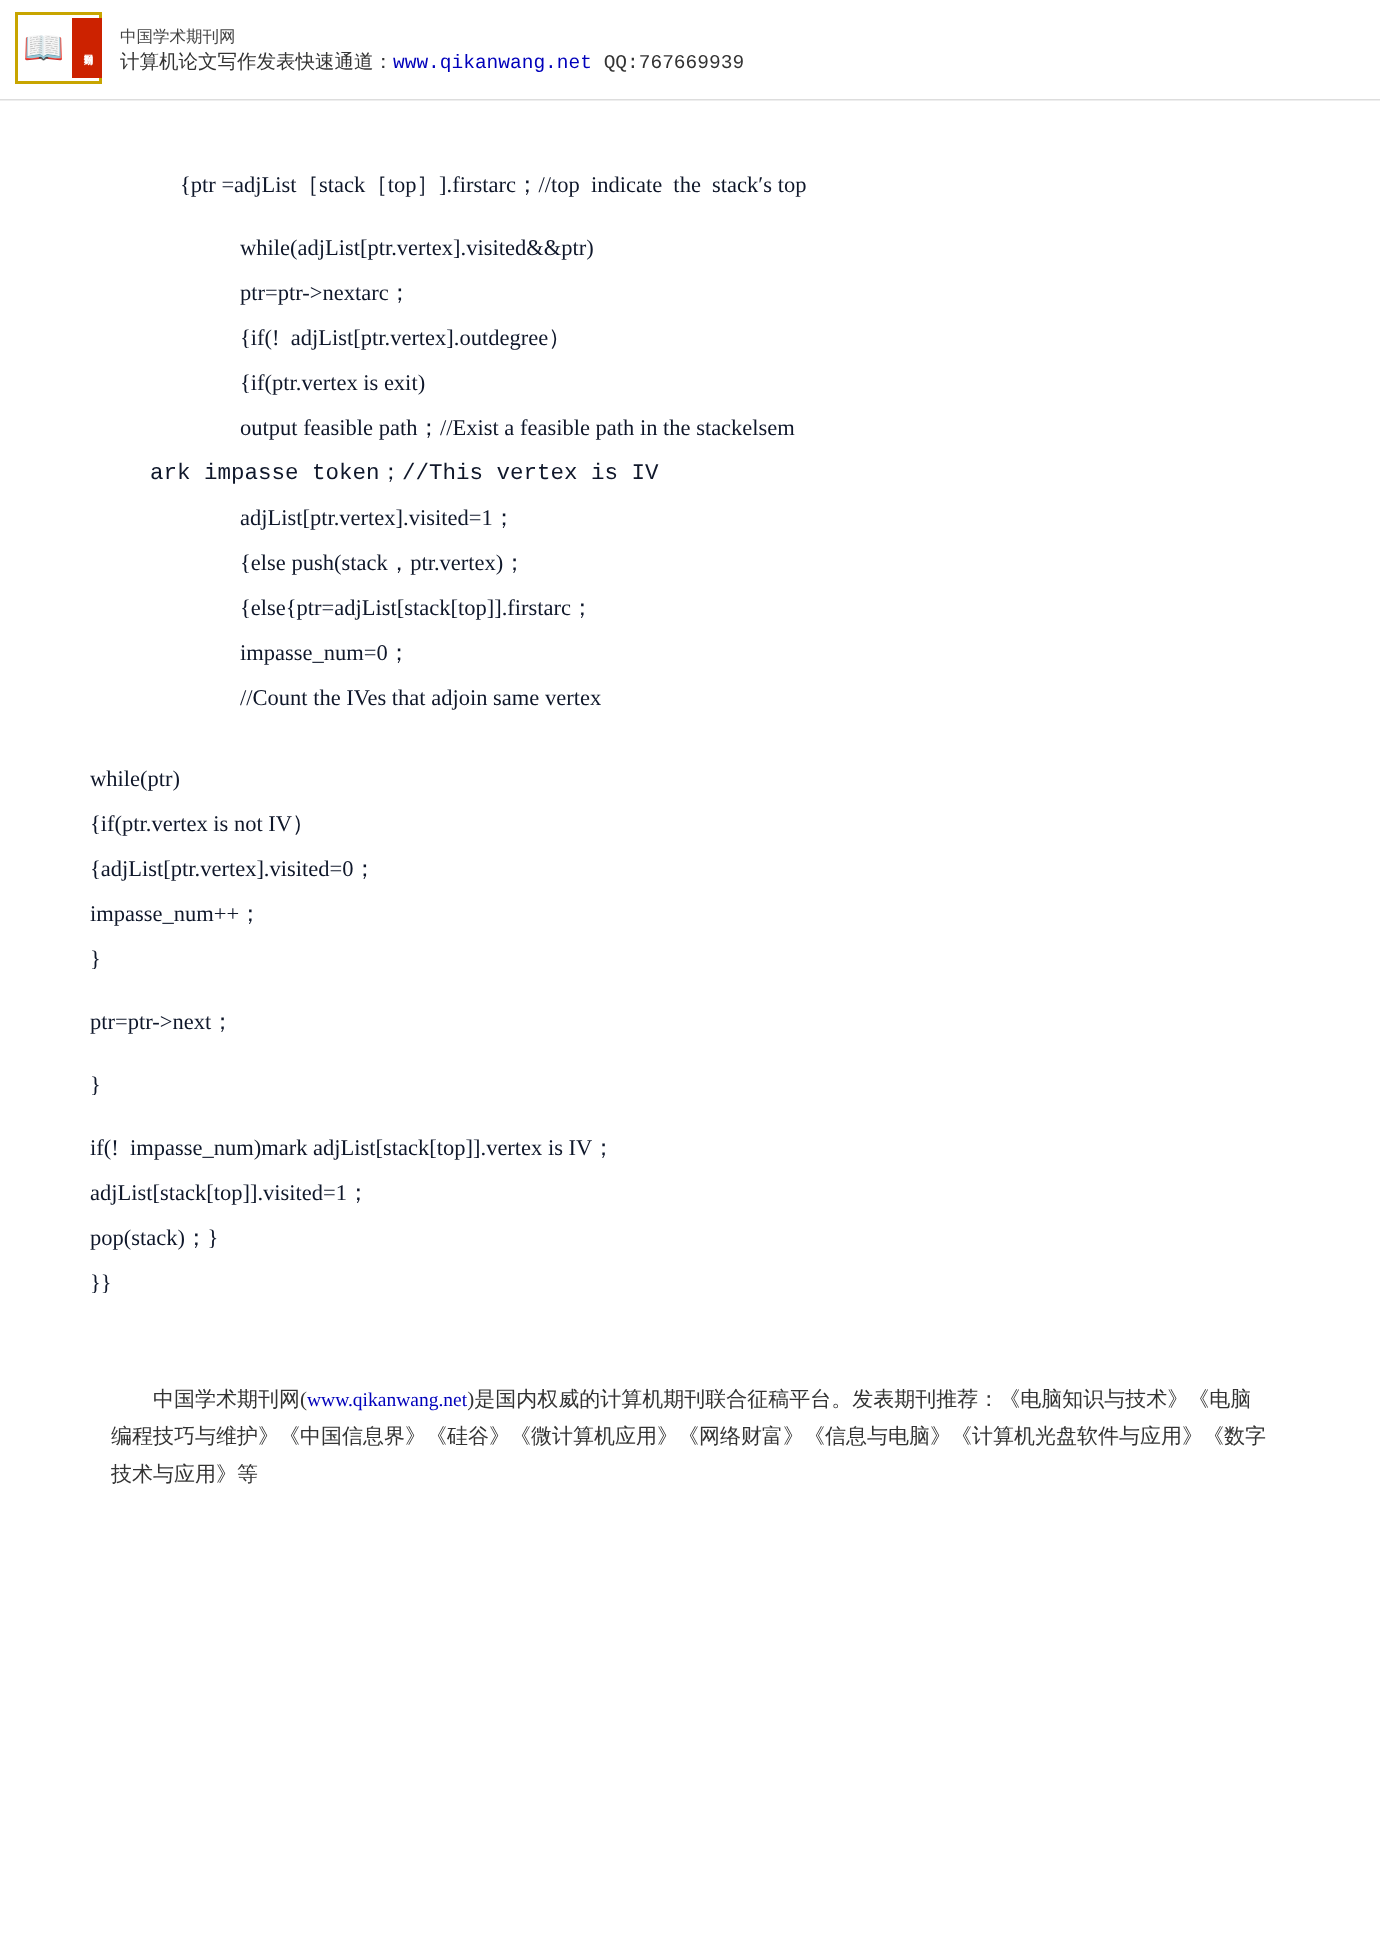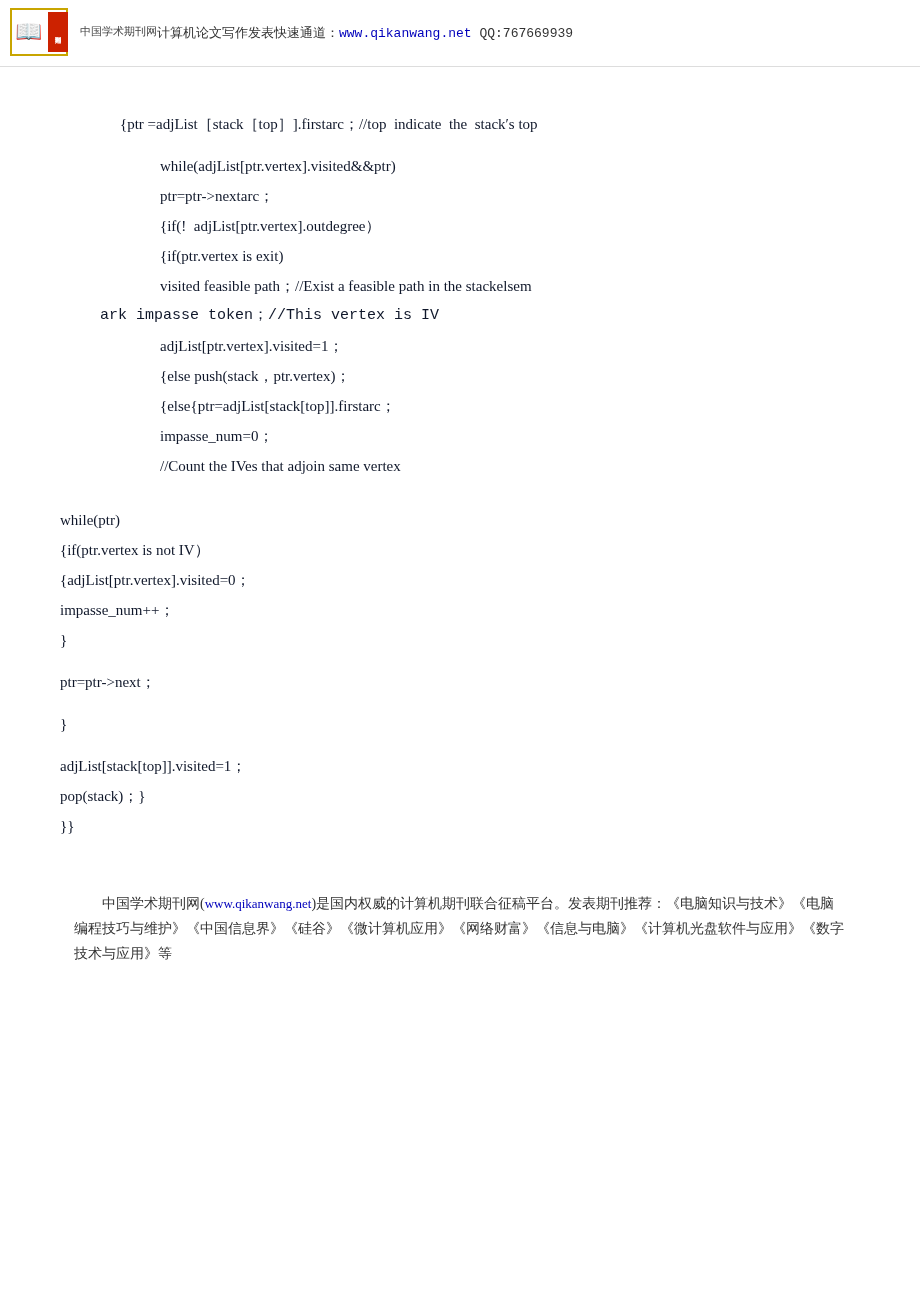--- a/index.html
+++ b/index.html
@@ -99,21 +99,21 @@
     .logo-red-text {
       color: #fff;
       font-size: 6px;
       font-weight: bold;
       writing-mode: vertical-lr;
       text-orientation: mixed;
       line-height: 1;
     }
     .header-right-text {
       display: flex;
-      flex-direction: row;
+      flex-direction: column;
       margin-left: 4px;
     }
     .site-top-line {
       font-size: 11px;
       color: #444;
       font-family: "SimSun", serif;
     }
     .site-bottom-line {
       font-size: 13px;
       color: #333;
@@ -162,21 +162,21 @@
 
       <span class="code-line indent2">while(adjList[ptr.vertex].visited&amp;&amp;ptr)</span>
 
       <span class="code-line indent2">ptr=ptr-&gt;nextarc；</span>
 
 
       <span class="code-line indent2">{if(!&nbsp;&nbsp;adjList[ptr.vertex].outdegree）</span>
 
       <span class="code-line indent2">{if(ptr.vertex is exit)</span>
 
-      <span class="code-line indent2">visited feasible path；//Exist a feasible path in the stackelsem</span>
+      <span class="code-line indent2">output feasible path；//Exist a feasible path in the stackelsem</span>
 
       <span class="code-line indent3">ark impasse token；//This vertex is IV</span>
 
       <span class="code-line indent2">adjList[ptr.vertex].visited=1；</span>
 
       <span class="code-line indent2">{else push(stack，ptr.vertex)；</span>
 
       <span class="code-line indent2">{else{ptr=adjList[stack[top]].firstarc；</span>
 
       <span class="code-line indent2">impasse_num=0；</span>
@@ -195,20 +195,21 @@
       <span class="blank-line"></span>
 
       <span class="code-line indent4">ptr=ptr-&gt;next；</span>
 
       <span class="blank-line"></span>
 
       <span class="code-line indent4">}</span>
 
       <span class="blank-line"></span>
 
+      <span class="code-line indent4">if(!&nbsp;&nbsp;impasse_num)mark adjList[stack[top]].vertex is IV；</span>
       <span class="code-line indent4">adjList[stack[top]].visited=1；</span>
       <span class="code-line indent4">pop(stack)；}</span>
       <span class="code-line indent4">}}</span>
 
     </div>
   </div>
 
   <div class="footer">
     <p>
       <span>　　中国学术期刊网(</span><span class="site-url-text">www.qikanwang.net</span><span>)是国内权威的计算机期刊联合征稿平台。发表期刊推荐：《电脑知识与技术》《电脑编程技巧与维护》《中国信息界》《硅谷》《微计算机应用》《网络财富》《信息与电脑》《计算机光盘软件与应用》《数字技术与应用》等</span>

